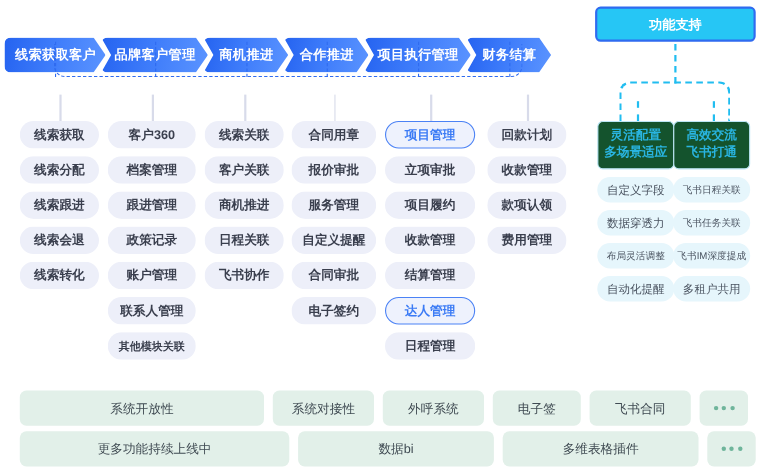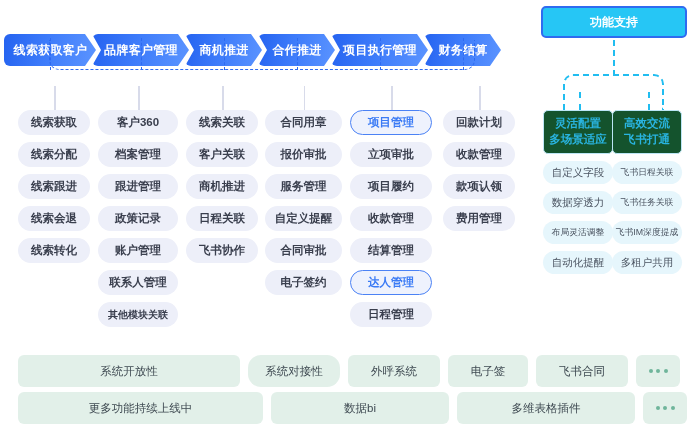--- a/index.html
+++ b/index.html
@@ -209,21 +209,21 @@
         <div class="spill tiny">飞书日程关联</div>
         <div class="spill tiny">飞书任务关联</div>
         <div class="spill tiny">飞书IM深度提成</div>
         <div class="spill">多租户共用</div>
       </div>
     </div>
 
   <div id="bottom">
       <div class="greenbar" style="left: 18px; top: 355px;">
         <div class="gbox" style="width: 222px;">系统开放性</div>
-        <div class="gbox" style="width: 92px; border-radius: 13px;">系统对接性</div>
+        <div class="gbox" style="width: 92px;">系统对接性</div>
         <div class="gbox" style="width: 92px;">外呼系统</div>
         <div class="gbox" style="width: 80px;">电子签</div>
         <div class="gbox" style="width: 92px;">飞书合同</div>
         <div class="gbox" style="width: 44px;">
           <span class="dots">
             <i></i>
             <i></i>
             <i></i>
           </span>
         </div>

